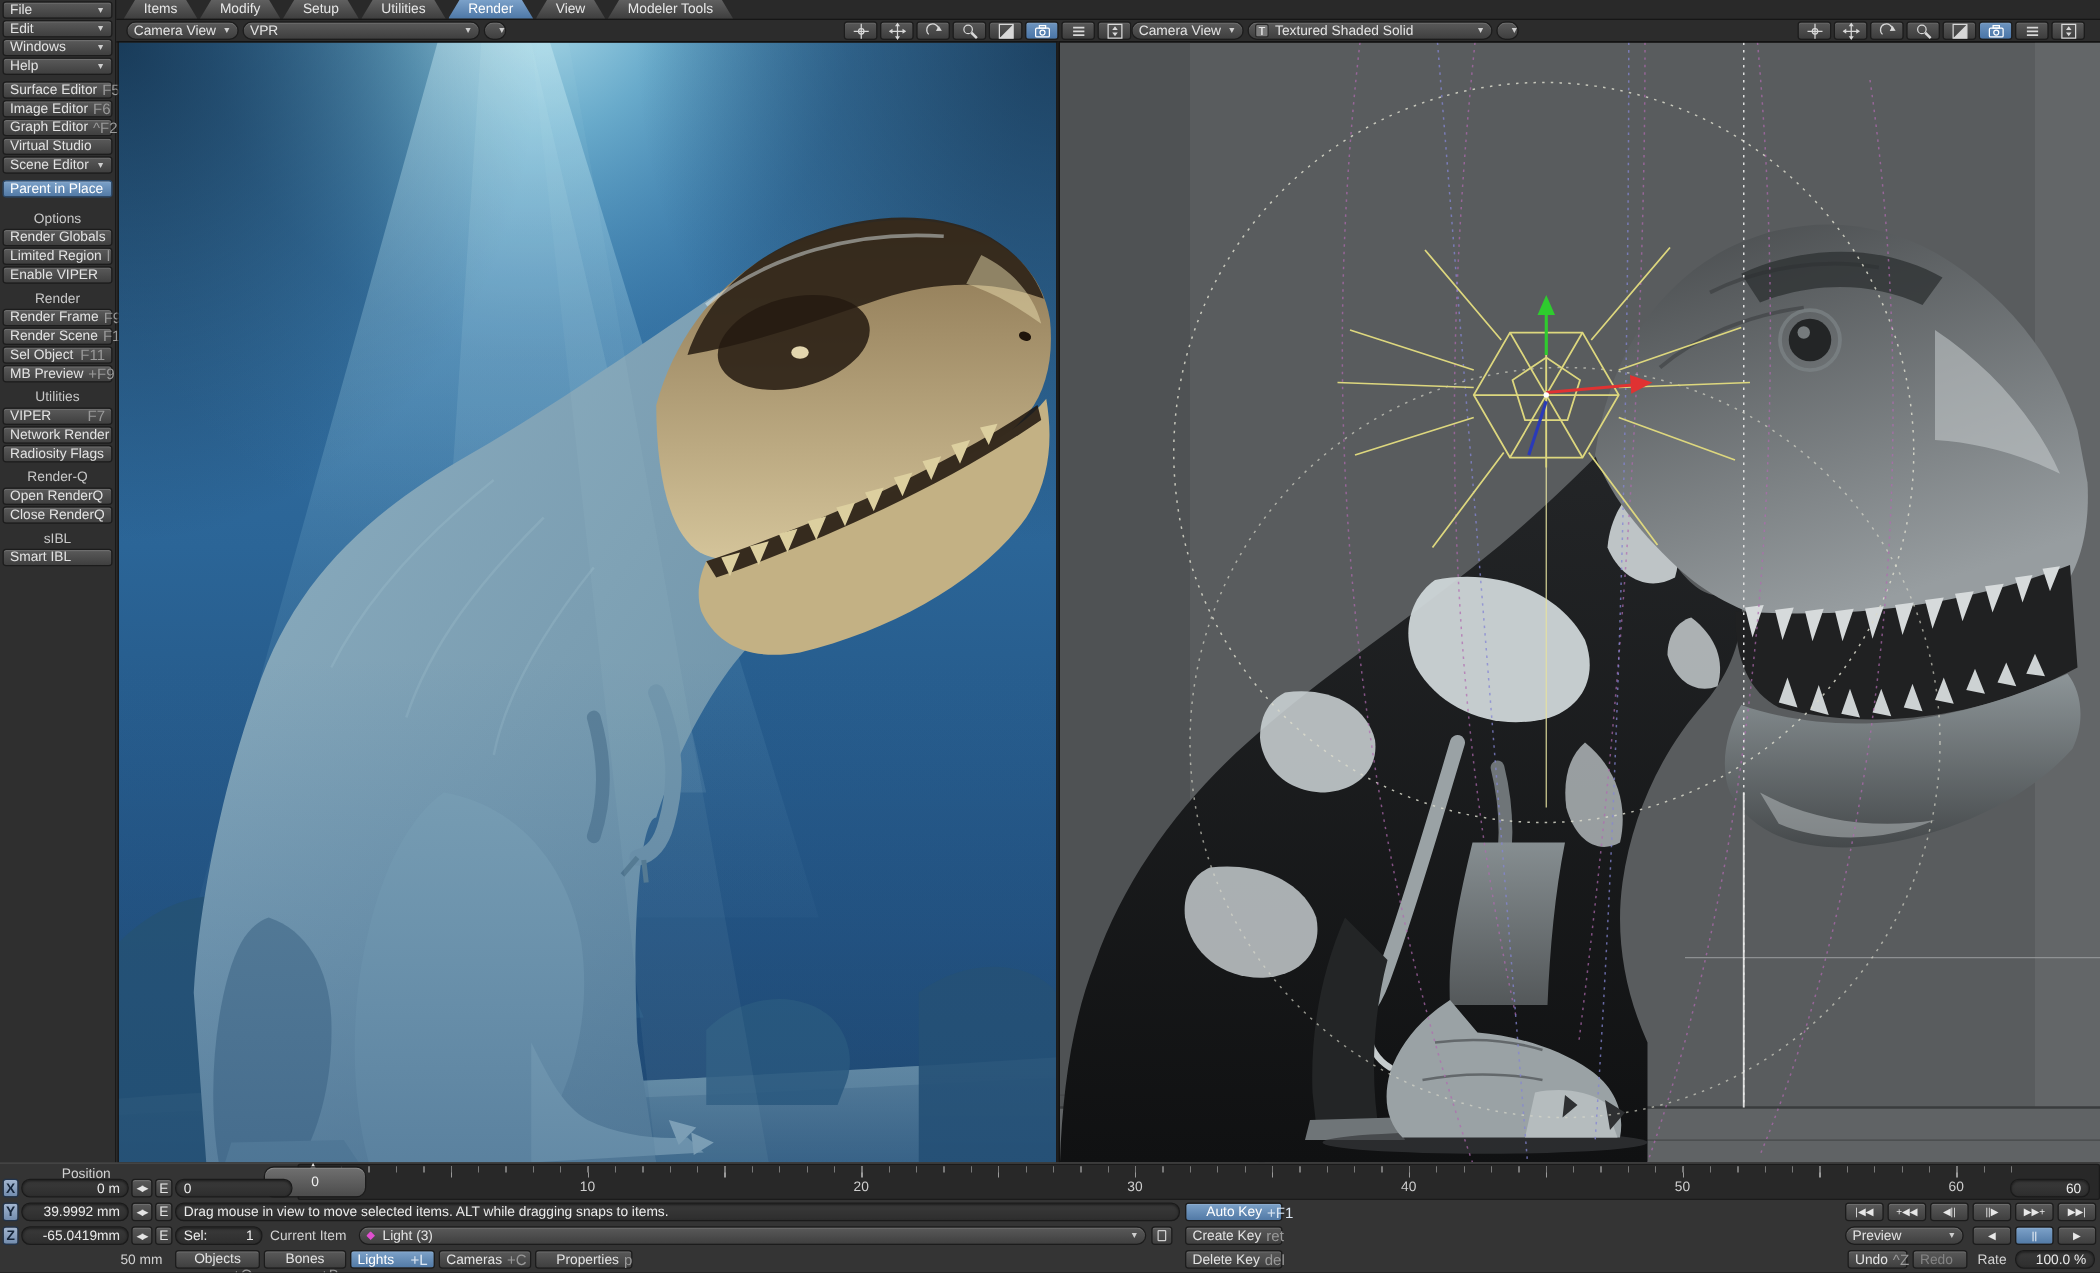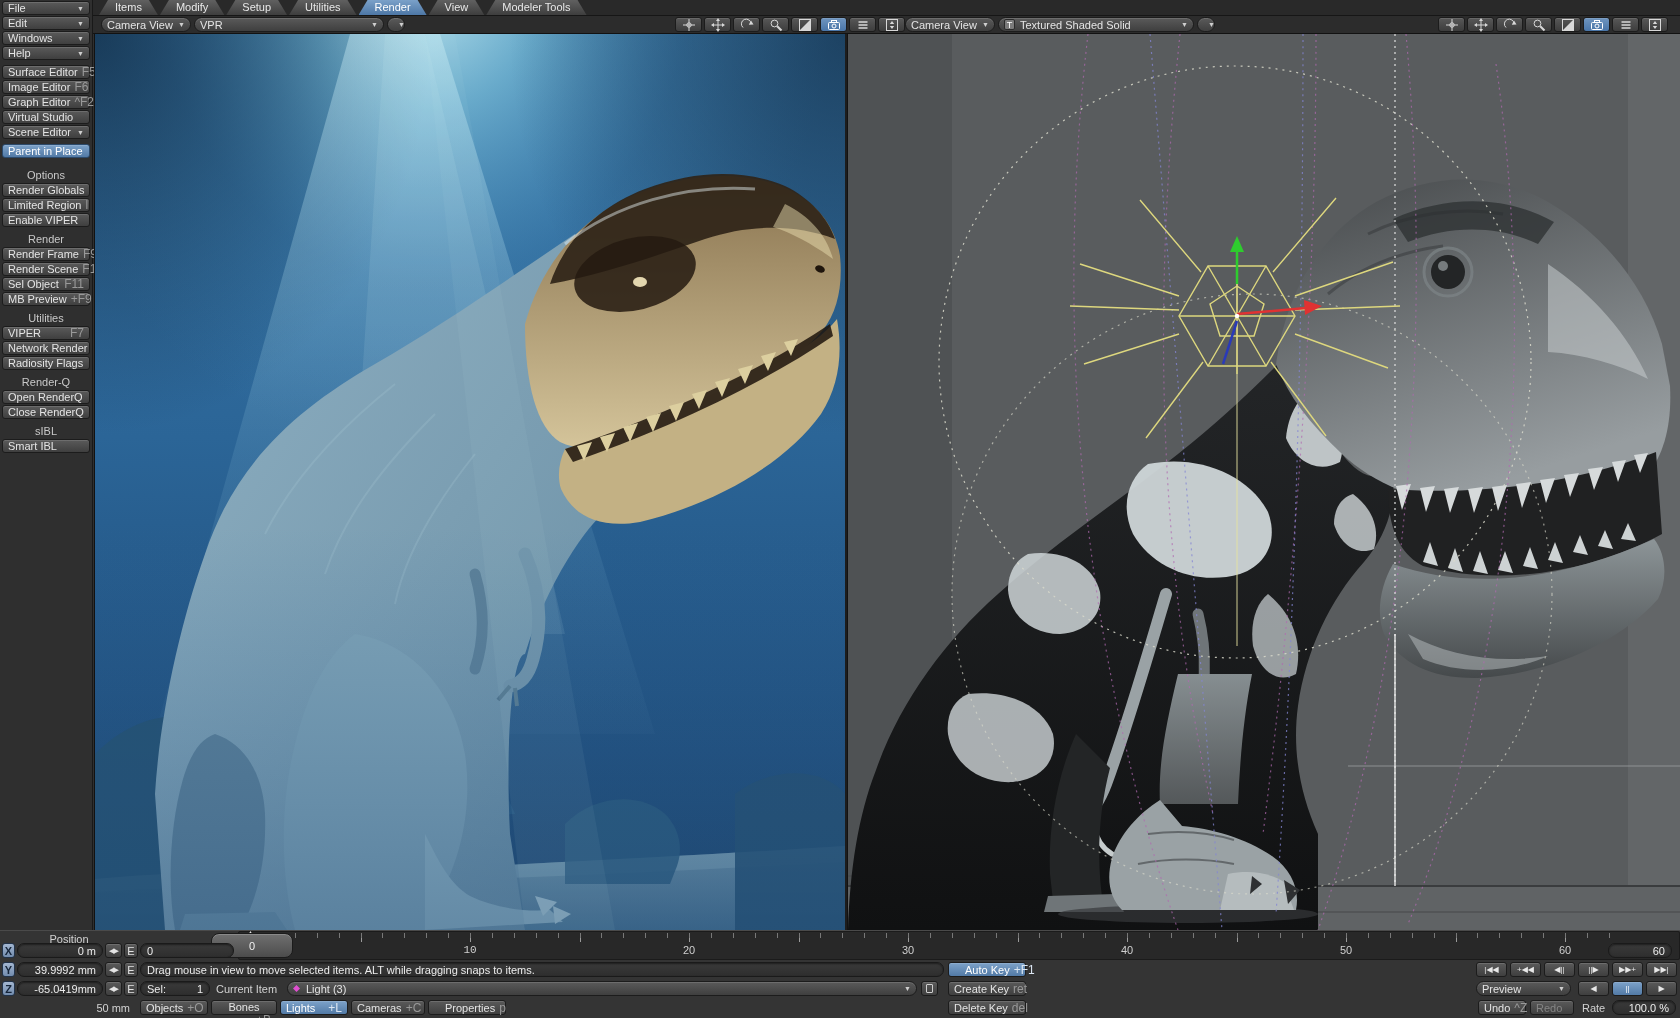--- a/index.html
+++ b/index.html
@@ -499,21 +499,21 @@
         </g>
       </g>
     </g>
   </svg>
 
   <div class="bottombar">
 
     <div class="row-el lbl" style="left:24px;top:0;width:90px;justify-content:center;">Position</div>
 
     <div class="ruler">
-      <span class="tl-num" style="left:211px;font-family:Liberation Mono, monospace;">10</span>
+      <span class="tl-num" style="left:211px;">10</span>
       <span class="tl-num" style="left:430px;">20</span>
       <span class="tl-num" style="left:649px;">30</span>
       <span class="tl-num" style="left:868px;">40</span>
       <span class="tl-num" style="left:1087px;">50</span>
       <span class="tl-num" style="left:1306px;">60</span>
     </div>
     <div class="tl-marker">▲</div>
     <div class="tl-handle">0</div>
     <div class="row-el field num" style="left:1608px;top:12px;width:64px;">60</div>
 
@@ -542,21 +542,21 @@
         <span class="diamond"></span>
         <span>Light (3)</span>
         <span class="dd">▼</span>
       </div>
     <div class="row-el btn" style="left:921px;top:50px;width:17px;justify-content:center;padding:0;">
         <span class="pagebox"></span>
       </div>
 
     <div class="row-el lbl" style="left:4px;top:69px;margin-top:25px;">Grid:</div>
     <div class="row-el lbl" style="left:50px;top:69px;width:80px;justify-content:flex-end;">50 mm</div>
-    <div class="row-el btn" style="left:140px;top:69px;width:68px;">
+    <div class="row-el btn" style="left:140px;top:69px;width:68px;flex-direction:column;">
         <span>Objects</span>
         <span class="sc">+O</span>
       </div>
     <div class="row-el btn" style="left:211px;top:69px;width:66px;flex-direction:column;">
         <span>Bones</span>
         <span class="sc">+B</span>
       </div>
     <div class="row-el btn active" style="left:280px;top:69px;width:68px;">
         <span>Lights</span>
         <span class="sc">+L</span>

